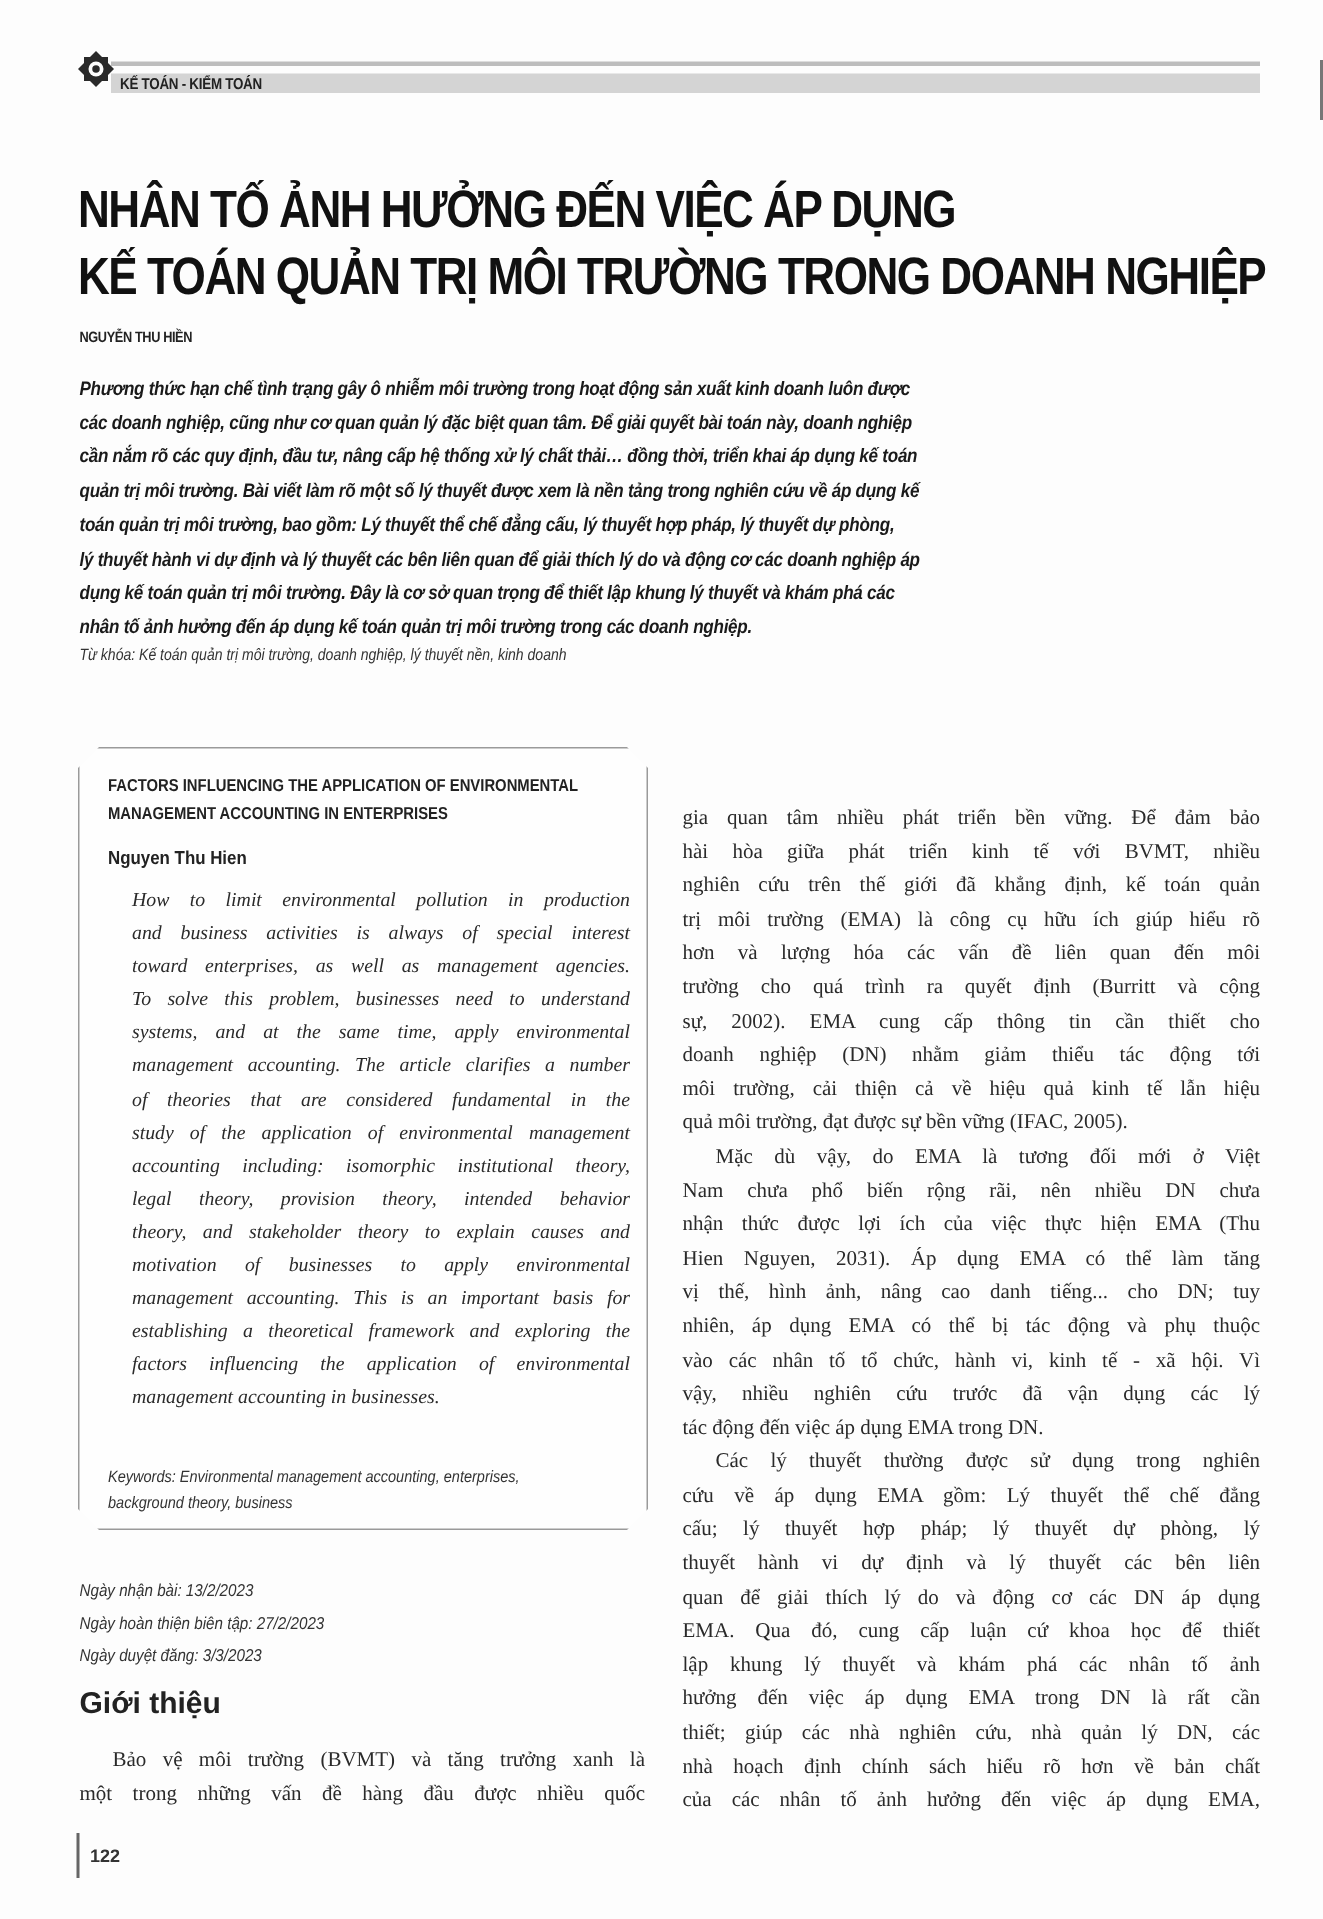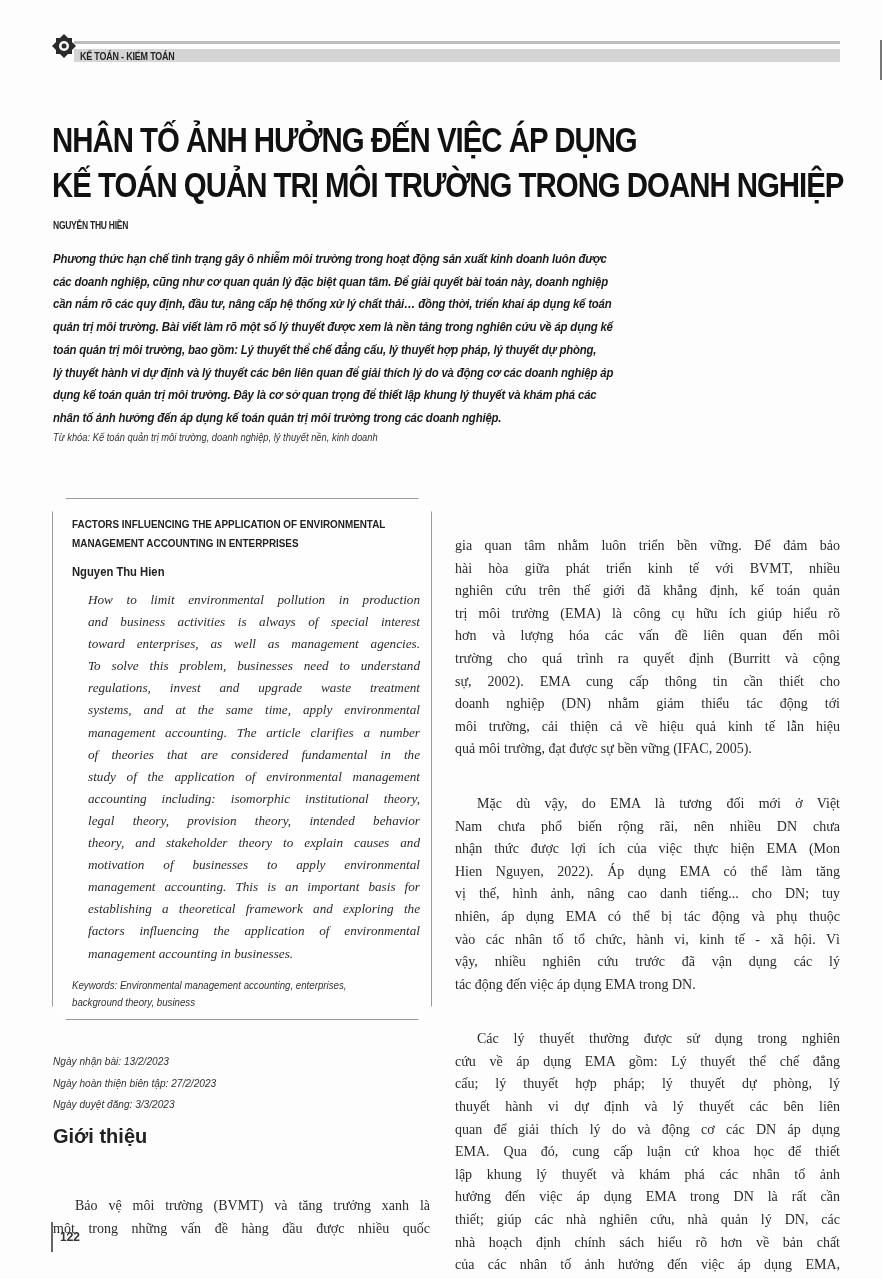--- a/index.html
+++ b/index.html
@@ -28,21 +28,21 @@
     .en-abstract .line.last { text-align-last: left; }
     .en-keywords { position: absolute; left: 72px; top: 977px; width: 380px; font-family: "Liberation Sans", sans-serif; font-style: italic; font-size: 11px; line-height: 17px; color: #333; transform: scaleX(0.88); transform-origin: left; }
 
     .dates { position: absolute; left: 53px; top: 1051px; font-family: "Liberation Sans", sans-serif; font-style: italic; font-size: 11.5px; line-height: 21.5px; color: #333; transform: scaleX(0.88); transform-origin: left; }
     .section-heading { position: absolute; left: 53px; top: 1125px; font-family: "Liberation Sans", sans-serif; font-weight: bold; font-size: 20px; color: #222; }
 
     .body-left { position: absolute; left: 53px; top: 1163px; width: 377px; font-family: "Liberation Serif", serif; font-size: 14px; line-height: 22.6px; color: #2a2a2a; }
     .body-right { position: absolute; left: 455px; top: 535px; width: 385px; font-family: "Liberation Serif", serif; font-size: 14px; line-height: 22.6px; color: #2a2a2a; }
     .body-left .line, .body-right .line { display: block; white-space: nowrap; text-align: justify; text-align-last: justify; }
     .body-left .line.last, .body-right .line.last { text-align-last: left; }
-    .line.indent { padding-left: 22px; margin-top: 32px; }
+    .line.indent { padding-left: 22px; }
 
     .page-num-bar { position: absolute; left: 51px; top: 1222px; width: 1.5px; height: 30px; background: #666; }
     .page-num { position: absolute; left: 60px; top: 1230px; font-family: "Liberation Sans", sans-serif; font-weight: bold; font-size: 12px; color: #333; }
   </style>
 </head>
 <body>
 
 <div class="header">
   <div class="bar-top"></div>
   <div class="bar-bottom"></div>
@@ -82,21 +82,20 @@
   <div>FACTORS INFLUENCING THE APPLICATION OF ENVIRONMENTAL</div>
   <div>MANAGEMENT ACCOUNTING IN ENTERPRISES</div>
 </div>
 <div class="en-author">Nguyen Thu Hien</div>
 
 <div class="en-abstract">
   <span class="line">How to limit environmental pollution in production</span>
   <span class="line">and business activities is always of special interest</span>
   <span class="line">toward enterprises, as well as management agencies.</span>
   <span class="line">To solve this problem, businesses need to understand</span>
-  <span class="line">regulations, invest and upgrade waste treatment</span>
   <span class="line">systems, and at the same time, apply environmental</span>
   <span class="line">management accounting. The article clarifies a number</span>
   <span class="line">of theories that are considered fundamental in the</span>
   <span class="line">study of the application of environmental management</span>
   <span class="line">accounting including: isomorphic institutional theory,</span>
   <span class="line">legal theory, provision theory, intended behavior</span>
   <span class="line">theory, and stakeholder theory to explain causes and</span>
   <span class="line">motivation of businesses to apply environmental</span>
   <span class="line">management accounting. This is an important basis for</span>
   <span class="line">establishing a theoretical framework and exploring the</span>
@@ -116,34 +115,34 @@
 </div>
 
 <h2 class="section-heading">Giới thiệu</h2>
 
 <div class="body-left">
   <span class="line indent">Bảo vệ môi trường (BVMT) và tăng trưởng xanh là</span>
   <span class="line">một trong những vấn đề hàng đầu được nhiều quốc</span>
 </div>
 
 <div class="body-right">
-  <span class="line">gia quan tâm nhằm luôn triển bền vững. Để đảm bảo</span>
+  <span class="line">gia quan tâm nhiều phát triển bền vững. Để đảm bảo</span>
   <span class="line">hài hòa giữa phát triển kinh tế với BVMT, nhiều</span>
   <span class="line">nghiên cứu trên thế giới đã khẳng định, kế toán quản</span>
   <span class="line">trị môi trường (EMA) là công cụ hữu ích giúp hiểu rõ</span>
   <span class="line">hơn và lượng hóa các vấn đề liên quan đến môi</span>
   <span class="line">trường cho quá trình ra quyết định (Burritt và cộng</span>
   <span class="line">sự, 2002). EMA cung cấp thông tin cần thiết cho</span>
   <span class="line">doanh nghiệp (DN) nhằm giảm thiểu tác động tới</span>
   <span class="line">môi trường, cải thiện cả về hiệu quả kinh tế lẫn hiệu</span>
   <span class="line last">quả môi trường, đạt được sự bền vững (IFAC, 2005).</span>
   <span class="line indent">Mặc dù vậy, do EMA là tương đối mới ở Việt</span>
   <span class="line">Nam chưa phổ biến rộng rãi, nên nhiều DN chưa</span>
-  <span class="line">nhận thức được lợi ích của việc thực hiện EMA (Mon</span>
-  <span class="line">Hien Nguyen, 2022). Áp dụng EMA có thể làm tăng</span>
+  <span class="line">nhận thức được lợi ích của việc thực hiện EMA (Thu</span>
+  <span class="line">Hien Nguyen, 2031). Áp dụng EMA có thể làm tăng</span>
   <span class="line">vị thế, hình ảnh, nâng cao danh tiếng... cho DN; tuy</span>
   <span class="line">nhiên, áp dụng EMA có thể bị tác động và phụ thuộc</span>
   <span class="line">vào các nhân tố tổ chức, hành vi, kinh tế - xã hội. Vì</span>
   <span class="line">vậy, nhiều nghiên cứu trước đã vận dụng các lý</span>
   <span class="line last">tác động đến việc áp dụng EMA trong DN.</span>
   <span class="line indent">Các lý thuyết thường được sử dụng trong nghiên</span>
   <span class="line">cứu về áp dụng EMA gồm: Lý thuyết thể chế đẳng</span>
   <span class="line">cấu; lý thuyết hợp pháp; lý thuyết dự phòng, lý</span>
   <span class="line">thuyết hành vi dự định và lý thuyết các bên liên</span>
   <span class="line">quan để giải thích lý do và động cơ các DN áp dụng</span>

